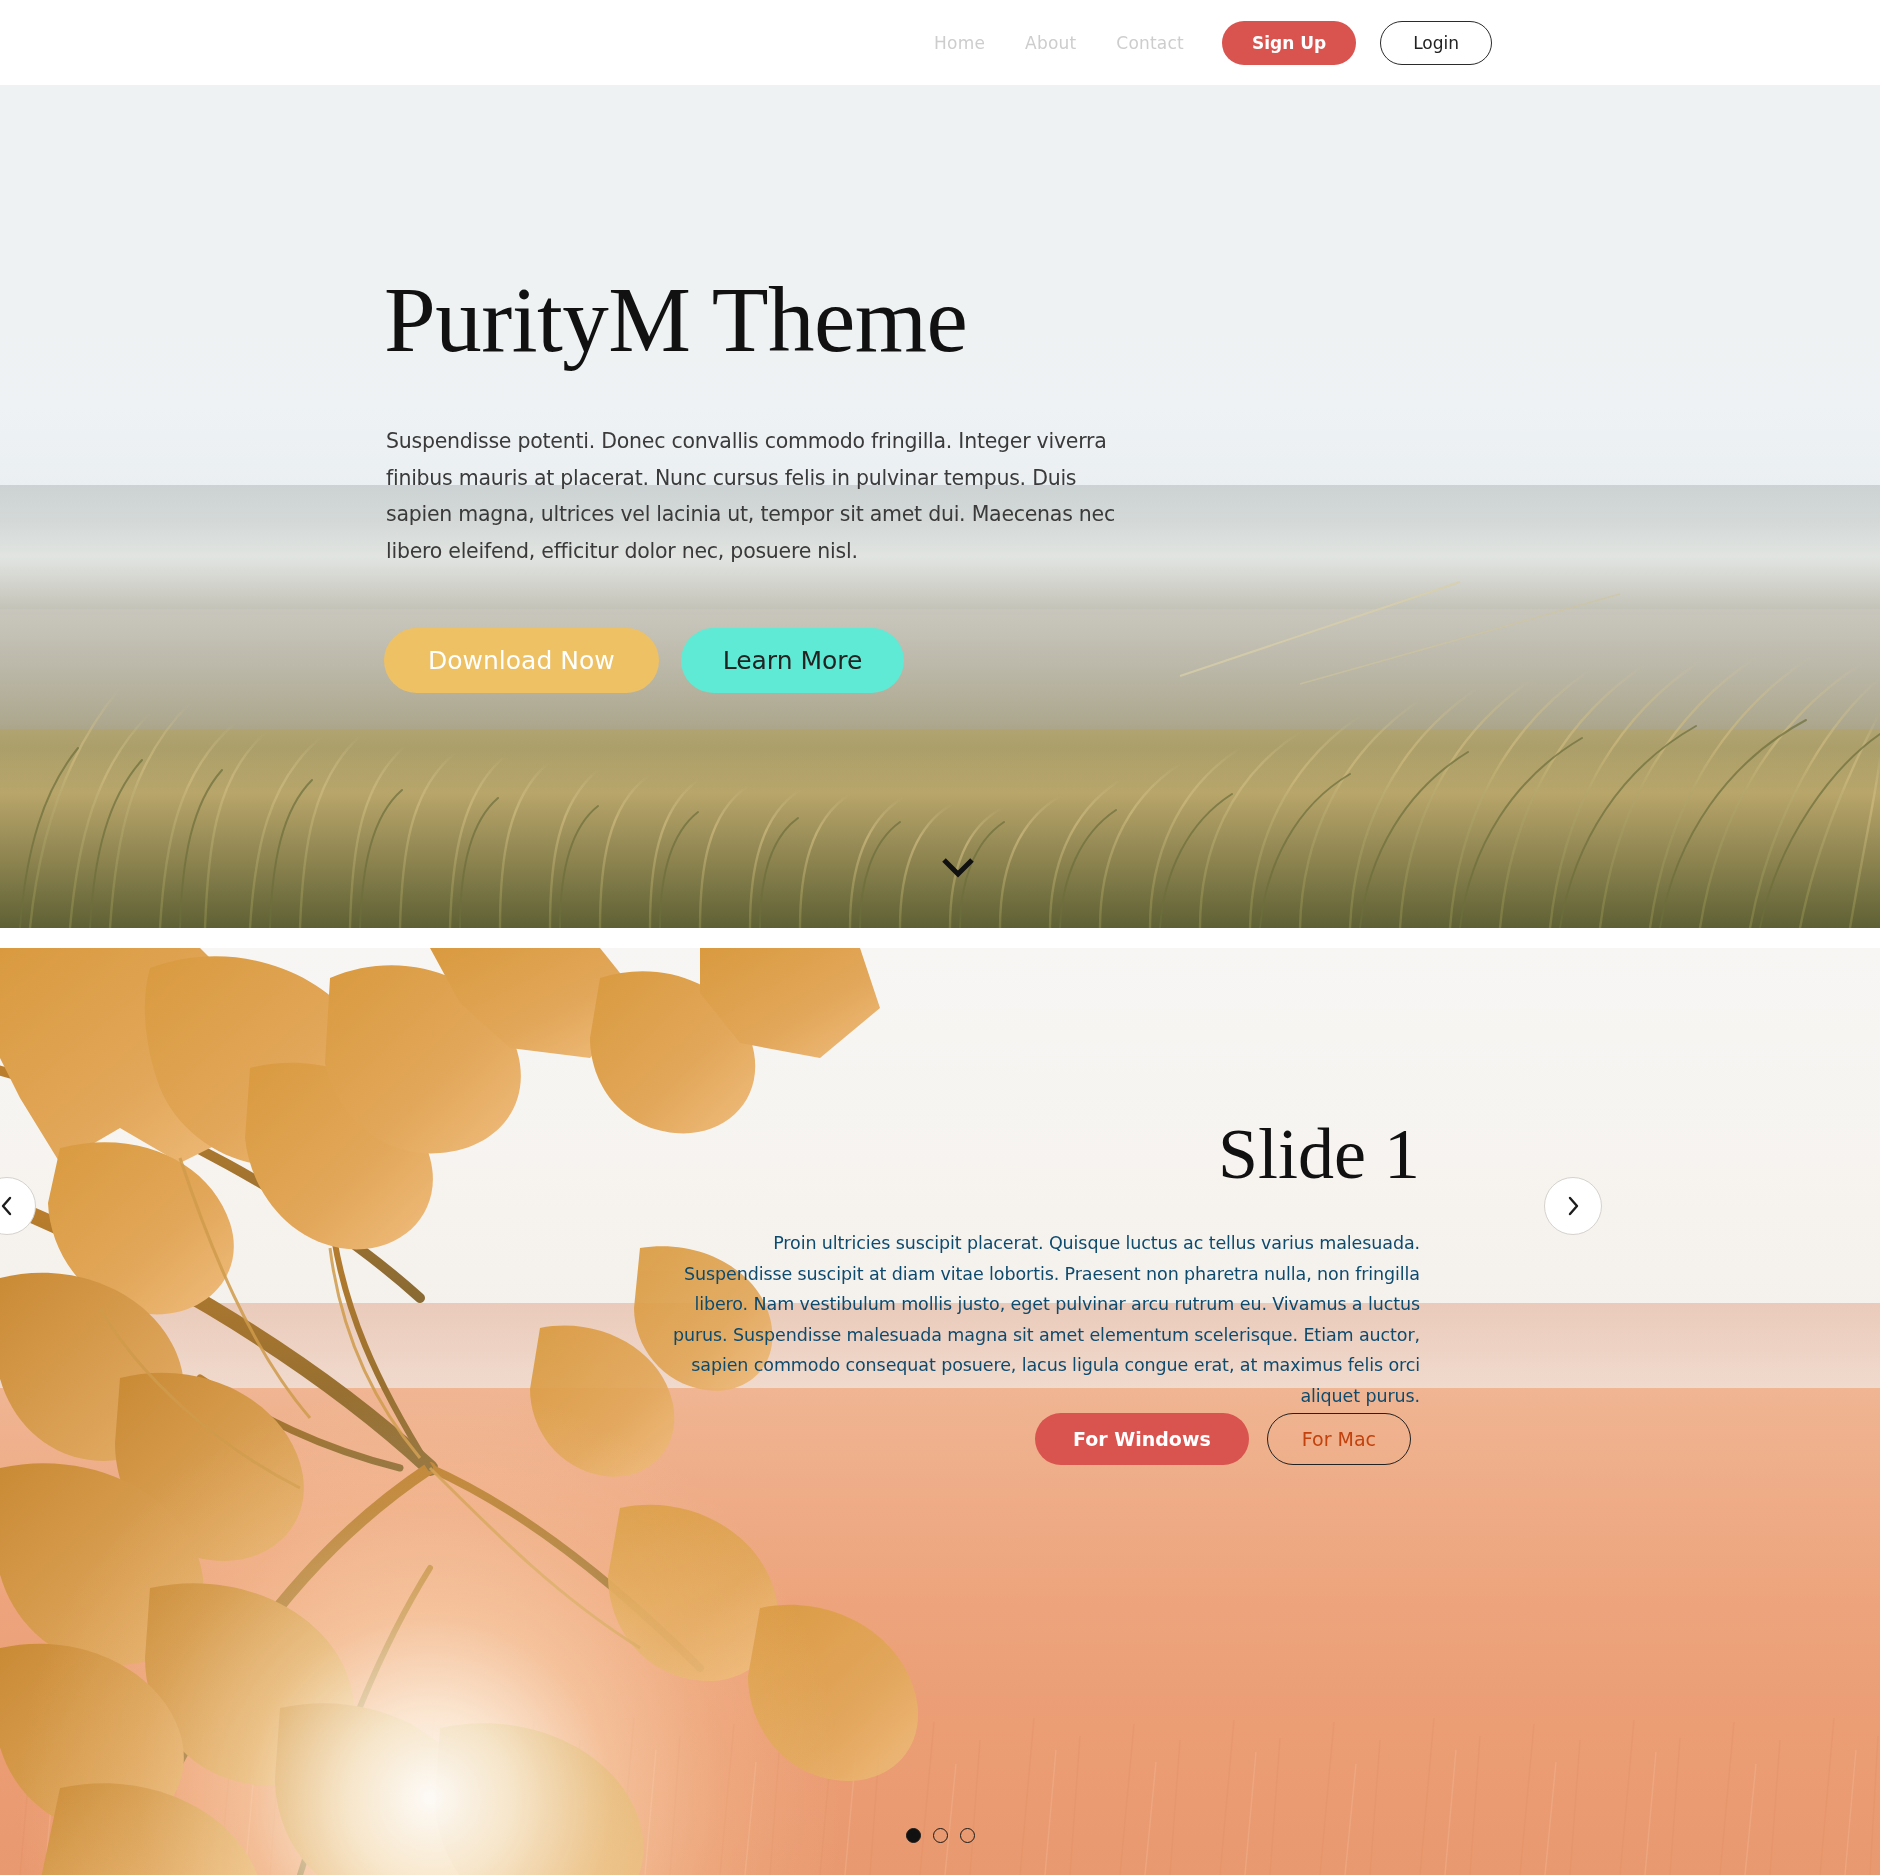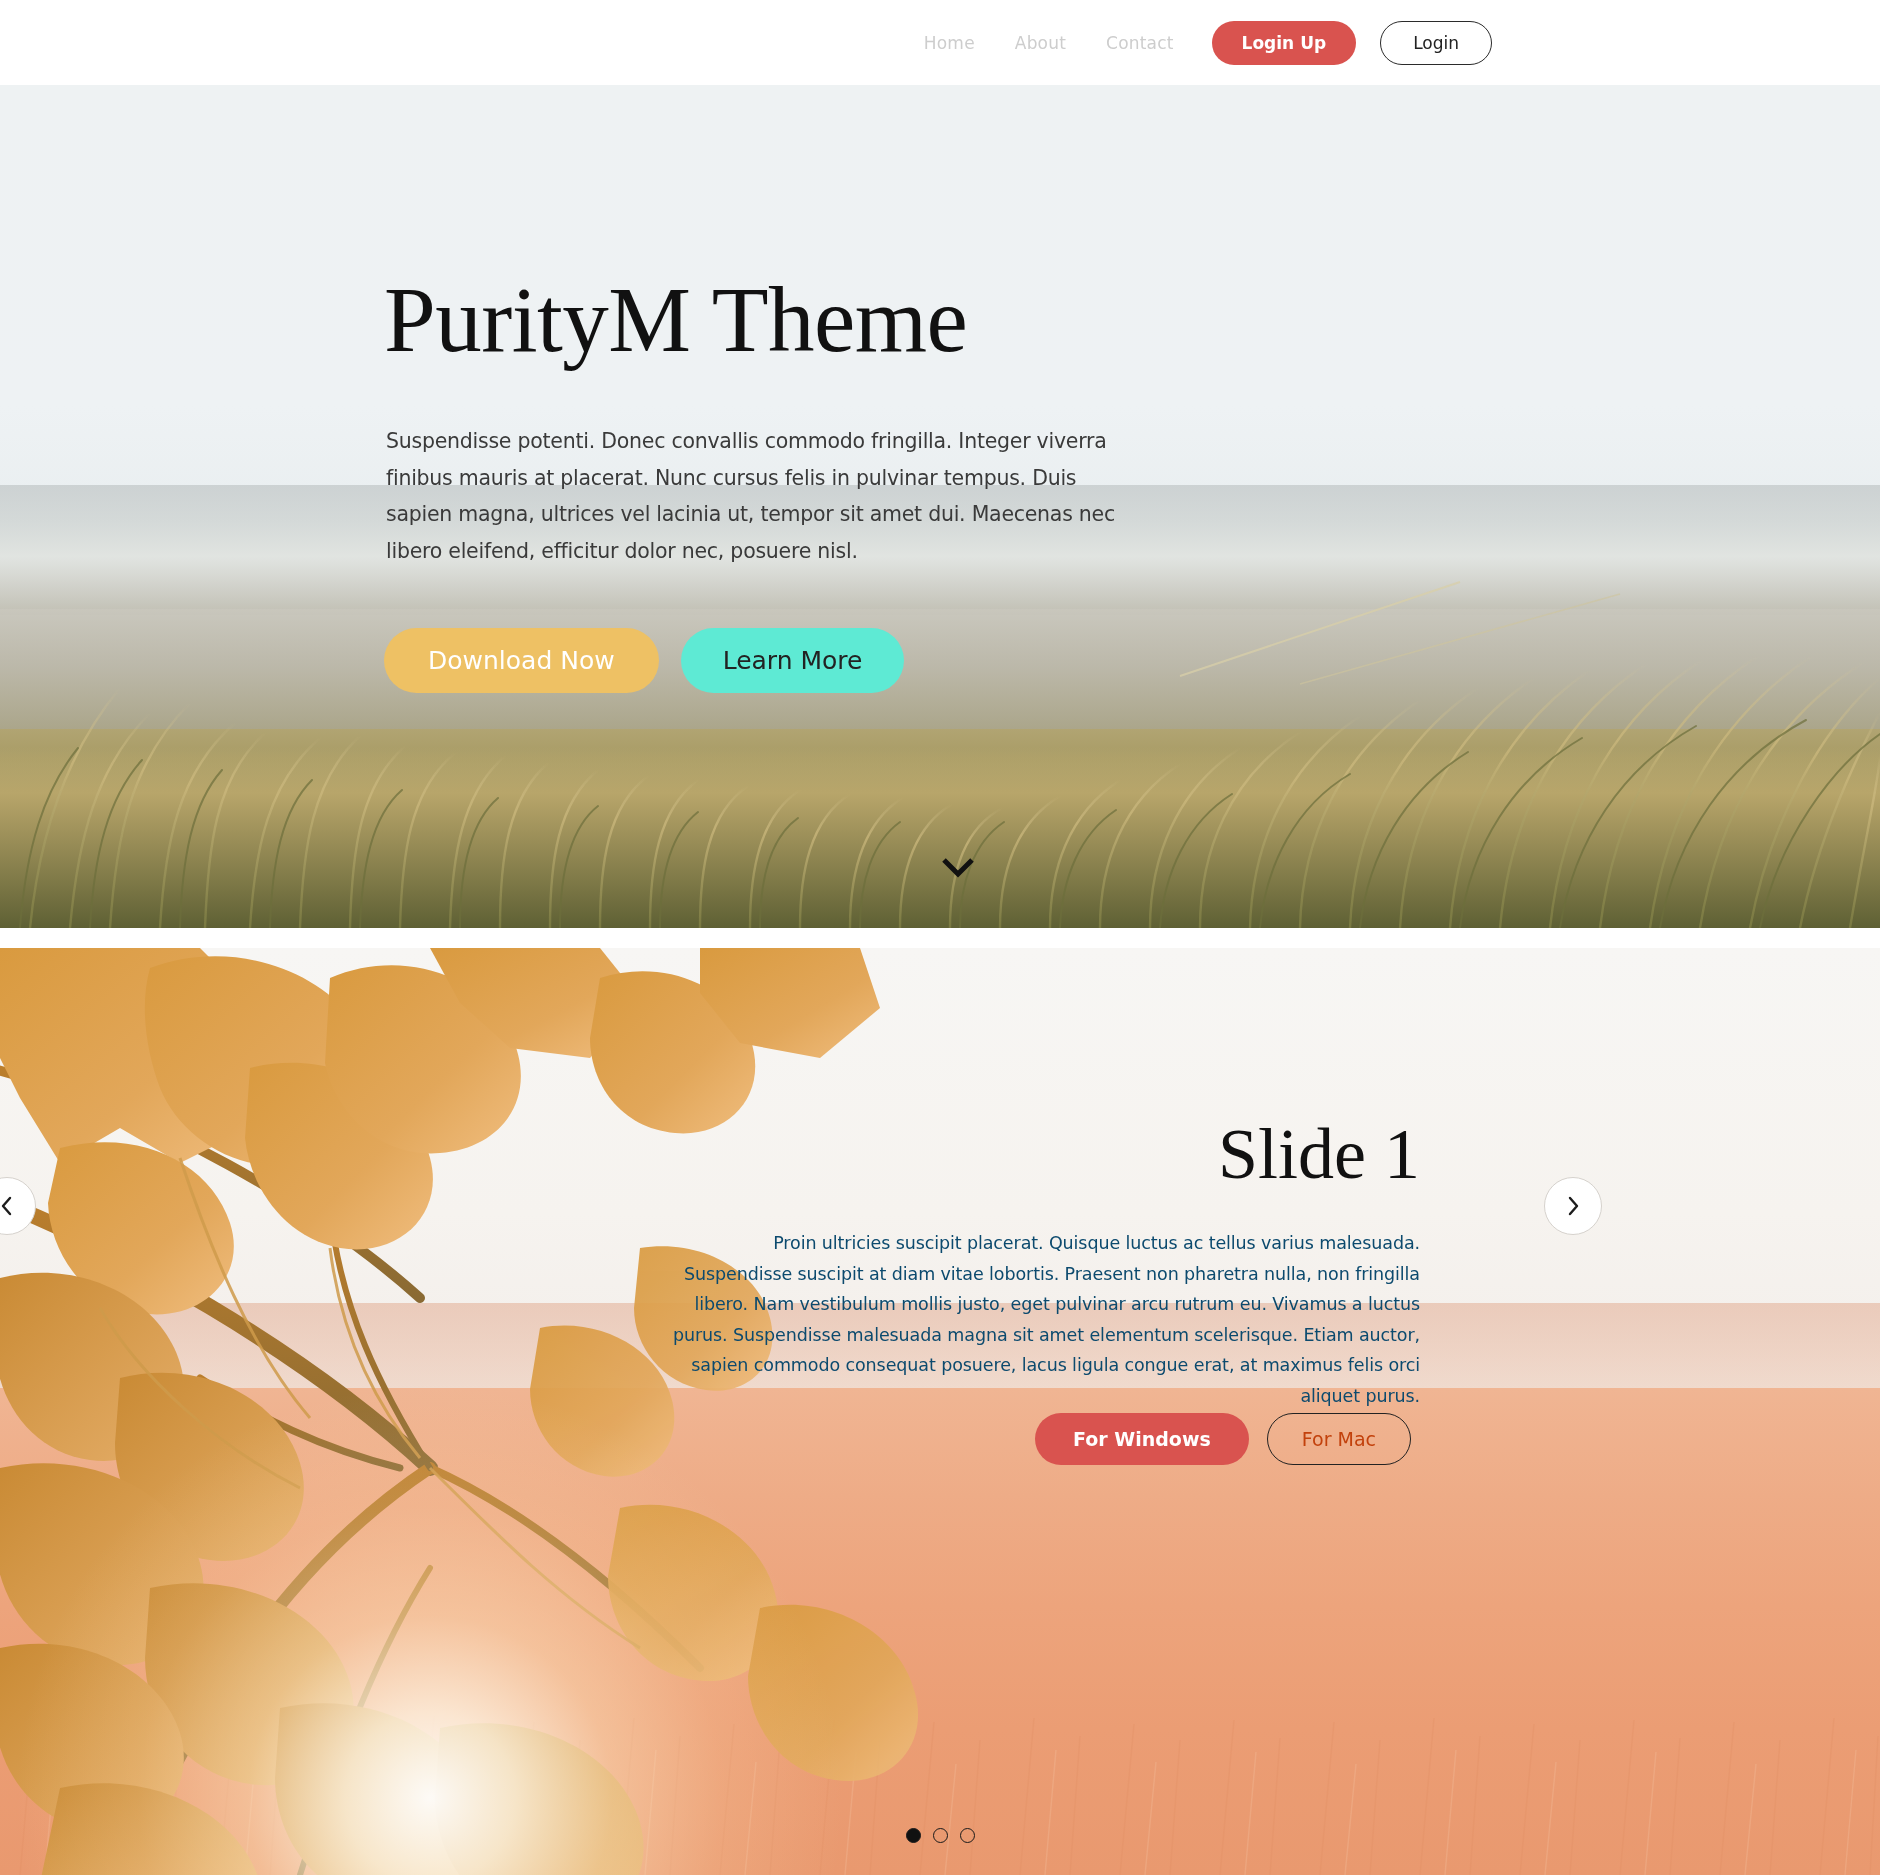--- a/index.html
+++ b/index.html
@@ -313,21 +313,21 @@
 </head>
 <body>
 
 <div class="page">
 
   <header class="site-header">
     <nav class="nav-wrap">
       <a class="nav-link" href="#">Home</a>
       <a class="nav-link" href="#">About</a>
       <a class="nav-link" href="#">Contact</a>
-      <button class="btn-signup">Login Up</button>
+      <button class="btn-signup">Sign Up</button>
       <button class="btn-login">Login</button>
     </nav>
   </header>
 
   <section class="hero">
     <div class="hero-photo"></div>
     <div class="hero-sea"></div>
     <div class="hero-sand"></div>
 
     <div class="grass">

